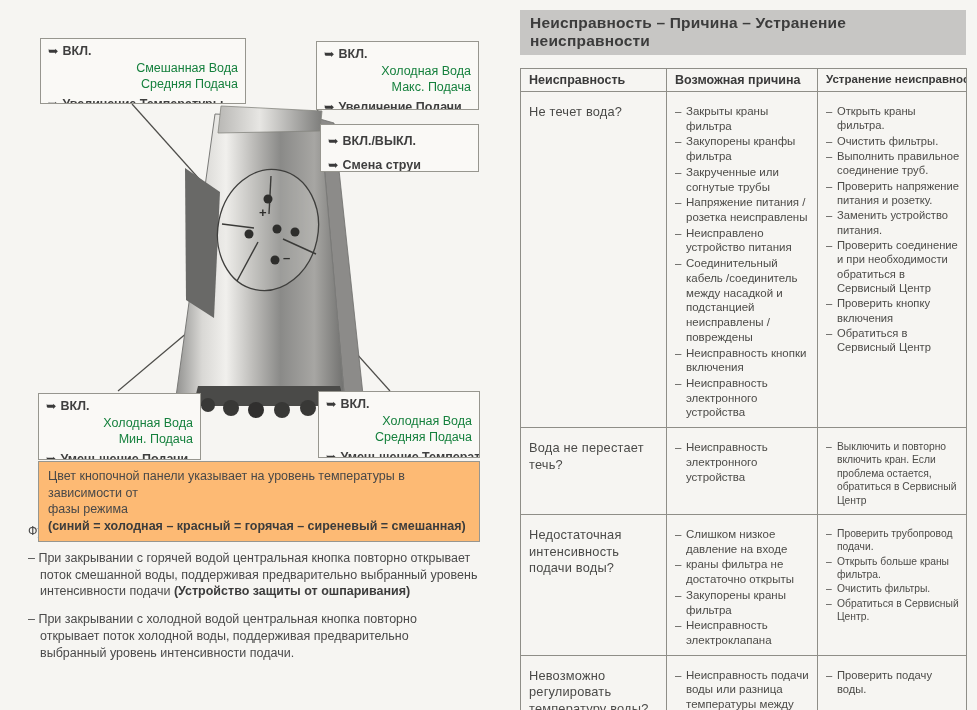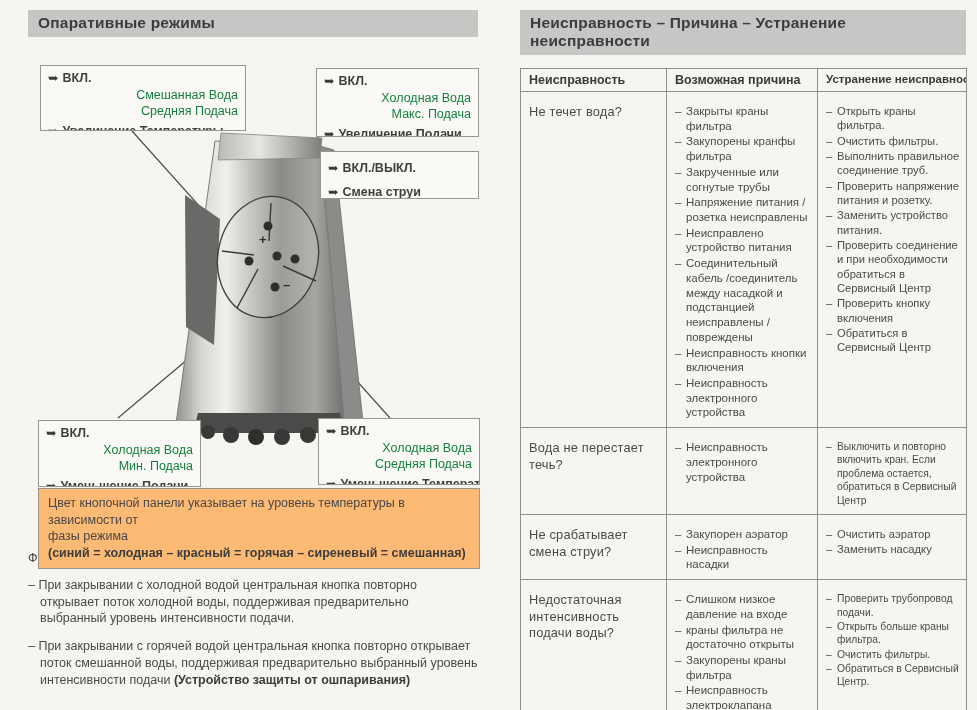--- a/index.html
+++ b/index.html
@@ -103,21 +103,20 @@
   td.remedies{font-size:11.2px;color:#4c4b48;line-height:1.28;}
   td.remedies.small{font-size:10.3px;line-height:1.3;}
   .li{position:relative;padding-left:11px;margin-bottom:1px;}
   .li::before{content:"–";position:absolute;left:0;top:0;}
   td.gap2 .li:nth-child(2){margin-top:56px;}
 </style>
 </head>
 <body>
 
 <div class="page page-left">
-  <div class="title-bar">Опаративные режимы</div>
 
   <div class="diagram">
 
     <svg width="450" height="505" viewBox="0 0 450 505">
       <defs>
         <linearGradient id="coneGrad" x1="0" y1="0" x2="1" y2="0">
           <stop offset="0" stop-color="#8f8f8d"></stop>
           <stop offset="0.16" stop-color="#d9d8d5"></stop>
           <stop offset="0.3" stop-color="#f1f0ed"></stop>
           <stop offset="0.46" stop-color="#bdbcb9"></stop>
@@ -213,22 +212,22 @@
 
     <div class="info-box">
       <div>Цвет кнопочной панели указывает на уровень температуры в зависимости от</div>
       <div>фазы режима</div>
       <div class="bold-line">(синий = холодная – красный = горячая – сиреневый = смешанная)</div>
     </div>
   </div>
 
   <div class="notes">
     <p class="intro">Функция центральной кнопки после перекрывания потока воды :</p>
+    <p class="bullet"><span class="dash">– </span><span>При закрывании с горячей водой центральная кнопка повторно открывает поток смешанной воды, поддерживая предварительно выбранный уровень интенсивности подачи </span><span class="bold">(Устройство защиты от ошпаривания)</span></p>
     <p class="bullet"><span class="dash">– </span><span>При закрывании с холодной водой центральная кнопка повторно открывает поток холодной воды, поддерживая предварительно выбранный уровень интенсивности подачи.</span></p>
-    <p class="bullet"><span class="dash">– </span><span>При закрывании с горячей водой центральная кнопка повторно открывает поток смешанной воды, поддерживая предварительно выбранный уровень интенсивности подачи </span><span class="bold">(Устройство защиты от ошпаривания)</span></p>
   </div>
 </div>
 
 <div class="page page-right">
   <div class="title-bar">Неисправность – Причина – Устранение неисправности</div>
 
   <table class="fault-table">
     <colgroup>
         <col class="c1">
         <col class="c2">
@@ -265,31 +264,20 @@
     </tr>
     <tr style="height:48px;">
       <td class="fault">Вода не перестает течь?</td>
       <td class="causes">
             <div class="li">Неисправность электронного устройства</div>
           </td>
       <td class="remedies small">
             <div class="li">Выключить и повторно включить кран. Если проблема остается, обратиться в Сервисный Центр</div>
           </td>
     </tr>
-    <tr style="height:45px;">
-      <td class="fault">Не срабатывает смена струи?</td>
-      <td class="causes">
-            <div class="li">Закупорен аэратор</div>
-            <div class="li">Неисправность насадки</div>
-          </td>
-      <td class="remedies">
-            <div class="li">Очистить аэратор</div>
-            <div class="li">Заменить насадку</div>
-          </td>
-    </tr>
     <tr style="height:86px;">
       <td class="fault">Недостаточная интенсивность подачи воды?</td>
       <td class="causes">
             <div class="li">Слишком низкое давление на входе</div>
             <div class="li">краны фильтра не достаточно открыты</div>
             <div class="li">Закупорены краны фильтра</div>
             <div class="li">Неисправность электроклапана</div>
           </td>
       <td class="remedies small">
             <div class="li">Проверить трубопровод подачи.</div>

